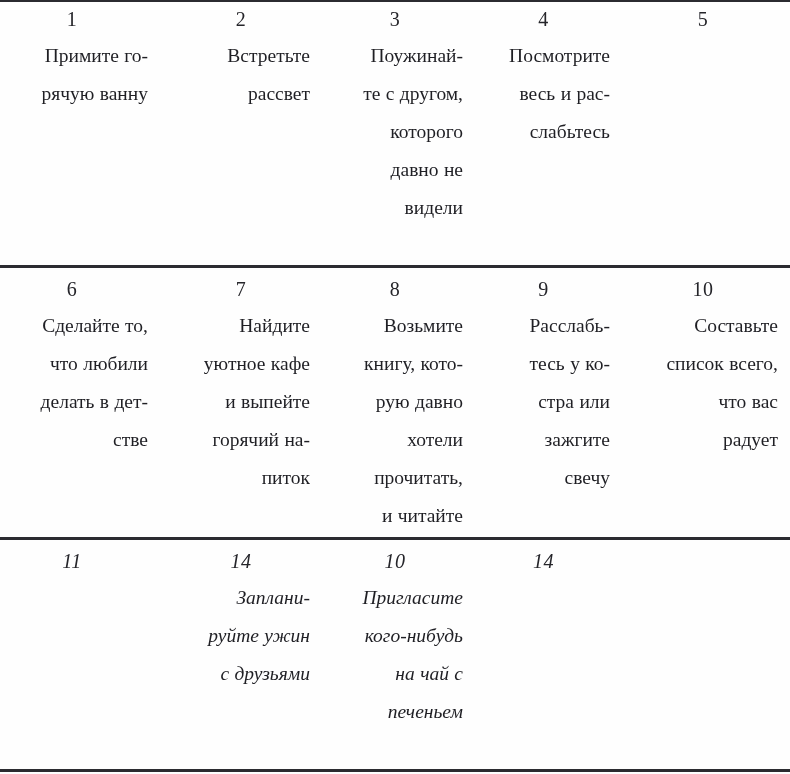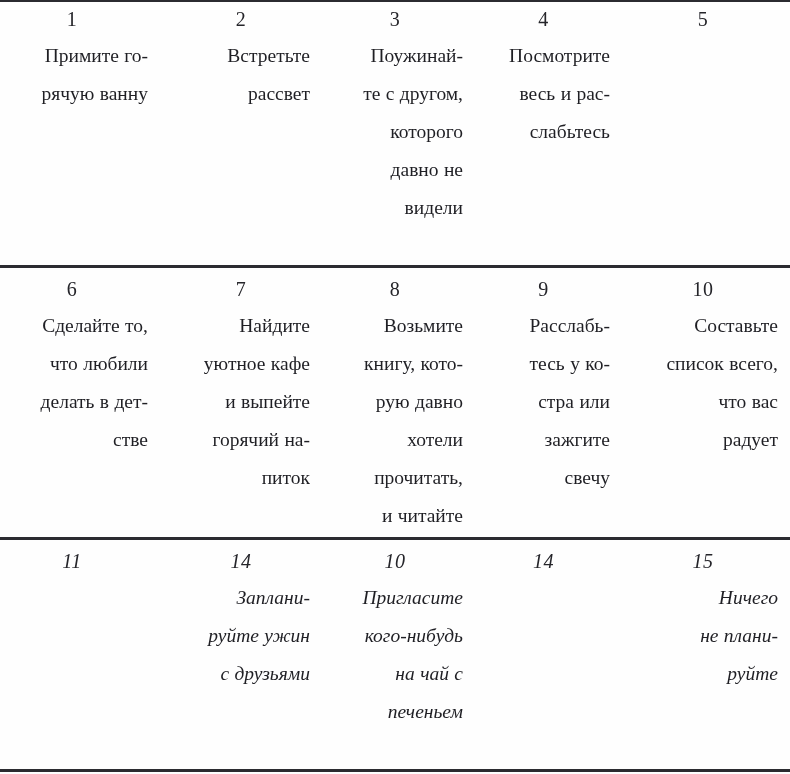--- a/index.html
+++ b/index.html
@@ -182,23 +182,17 @@
     <div class="cell col-3">
       <span class="cell-number">10</span>
       <span class="cell-text">Пригласите
 кого-нибудь
 на чай с
 печеньем</span>
     </div>
     <div class="cell col-4">
       <span class="cell-number">14</span>
     </div>
-    <div class="cell col-5">
-      <span class="cell-number">15</span>
-      <span class="cell-text">Ничего
-не плани-
-руйте</span>
-    </div>
   </div>
 
   <div class="rule rule-bottom"></div>
 
 </div>
 
 </body></html>

